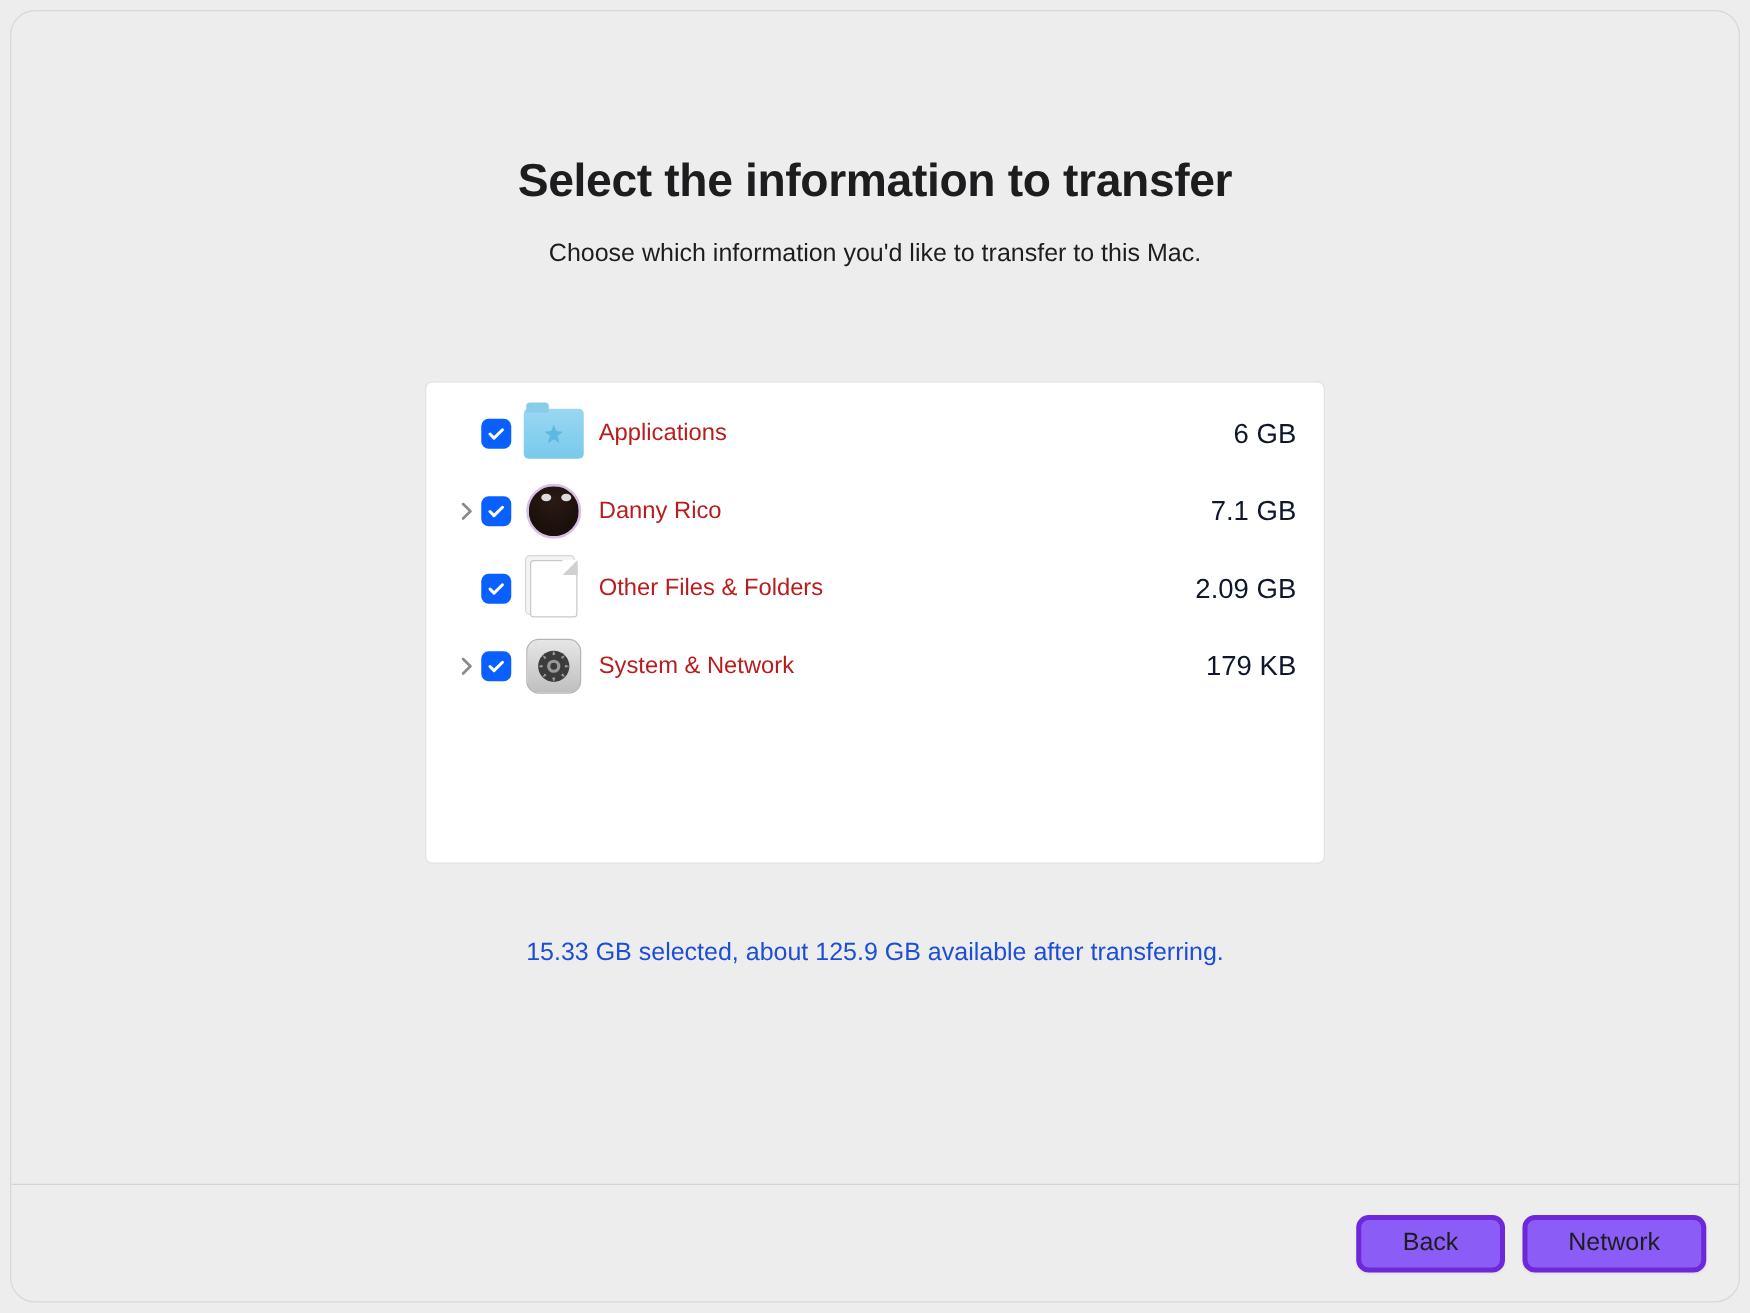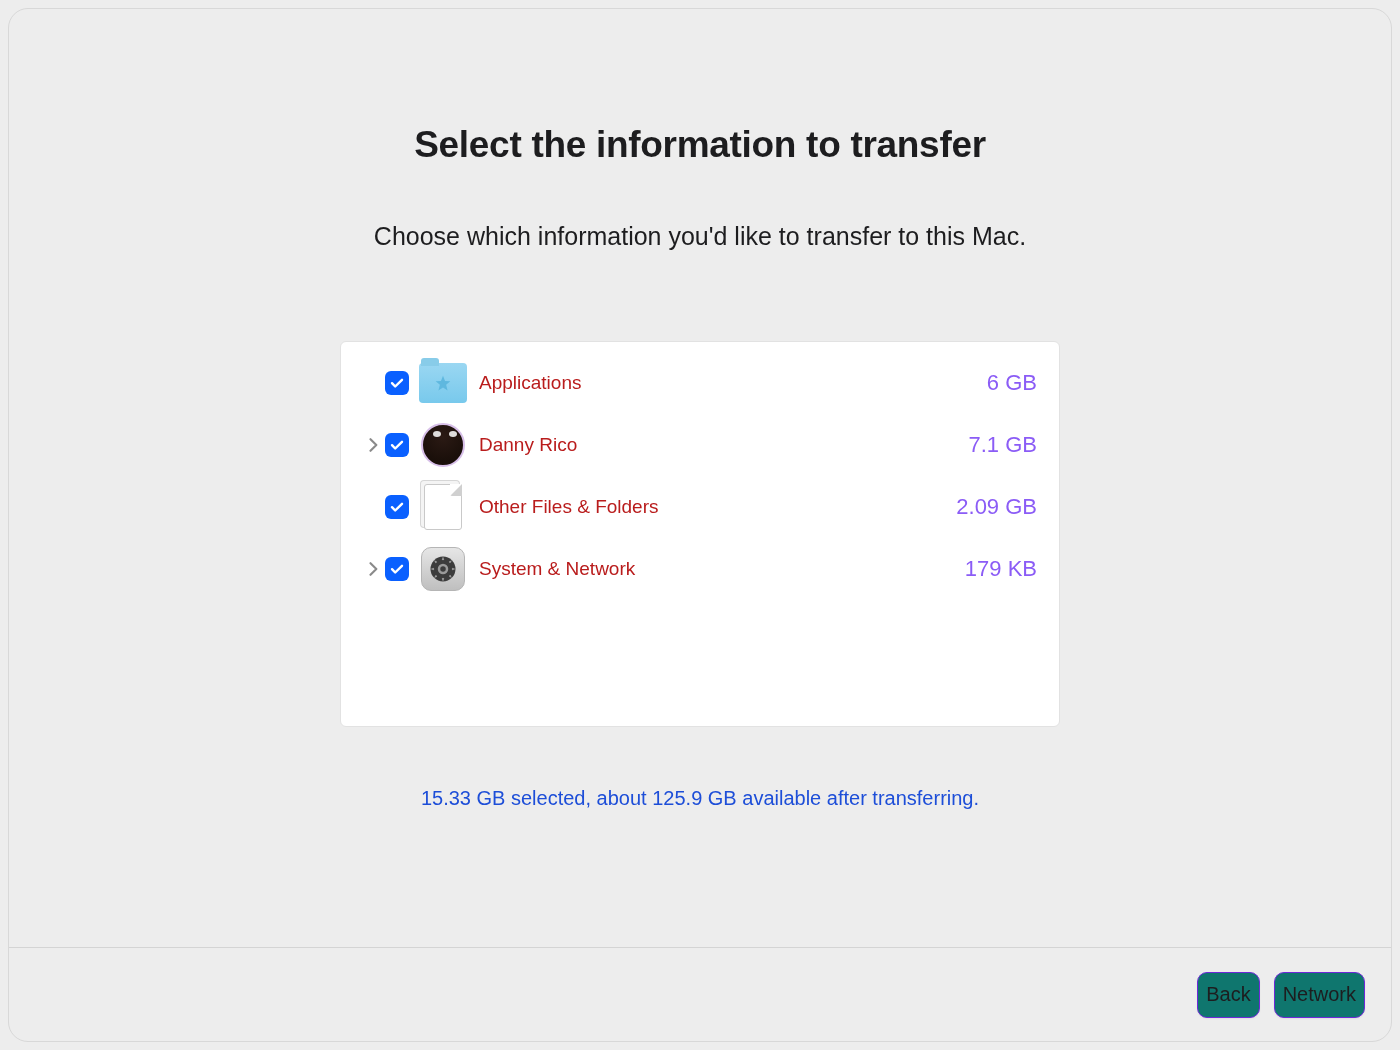--- a/index.html
+++ b/index.html
@@ -35,22 +35,22 @@
       padding-top: 115px;
     }
     .page-title {
       font-size: 37px;
       font-weight: 700;
       letter-spacing: -0.3px;
       color: #1d1d1f;
       text-align: right;
     }
     .page-subtitle {
-      margin-top: 56px;
-      font-size: 25px;
+      margin-top: 26px;
+      font-size: 20px;
       color: #1d1d1f;
       text-align: center;
     }
     .list-panel {
       margin-top: 90px;
       width: 720px;
       height: 386px;
       background: #ffffff;
       border: 1px solid #e2e2e2;
       border-radius: 6px;
@@ -97,21 +97,21 @@
       flex-shrink: 0;
       margin-right: 12px;
     }
     .item-label {
       font-size: 19px;
       color: #b91c1c;
       flex: 1;
     }
     .item-size {
       font-size: 22px;
-      color: #8b5cf6;
+      color: #0f172a;
     }
     .status-line {
       margin-top: 60px;
       font-size: 20px;
       color: #1d4ed8;
       text-align: center;
     }
 
     
     .icon-apps-folder {
@@ -190,23 +190,23 @@
       border-top: 1px solid #d4d4d4;
       height: 94px;
       display: flex;
       align-items: center;
       justify-content: flex-end;
       padding: 0 26px;
       gap: 14px;
     }
     .btn {
       height: 46px;
-      padding: 0 8px;
-      background: #0f766e;
-      border: 1px solid #6d28d9;
+      padding: 0 33px;
+      background: #8b5cf6;
+      border: 4px solid #6d28d9;
       border-radius: 10px;
       font-size: 20px;
       color: #1d1d1f;
       box-shadow: 0 1px 2px rgba(0,0,0,0.06);
       display: flex;
       align-items: center;
       cursor: pointer;
     }
   </style>
 </head>

